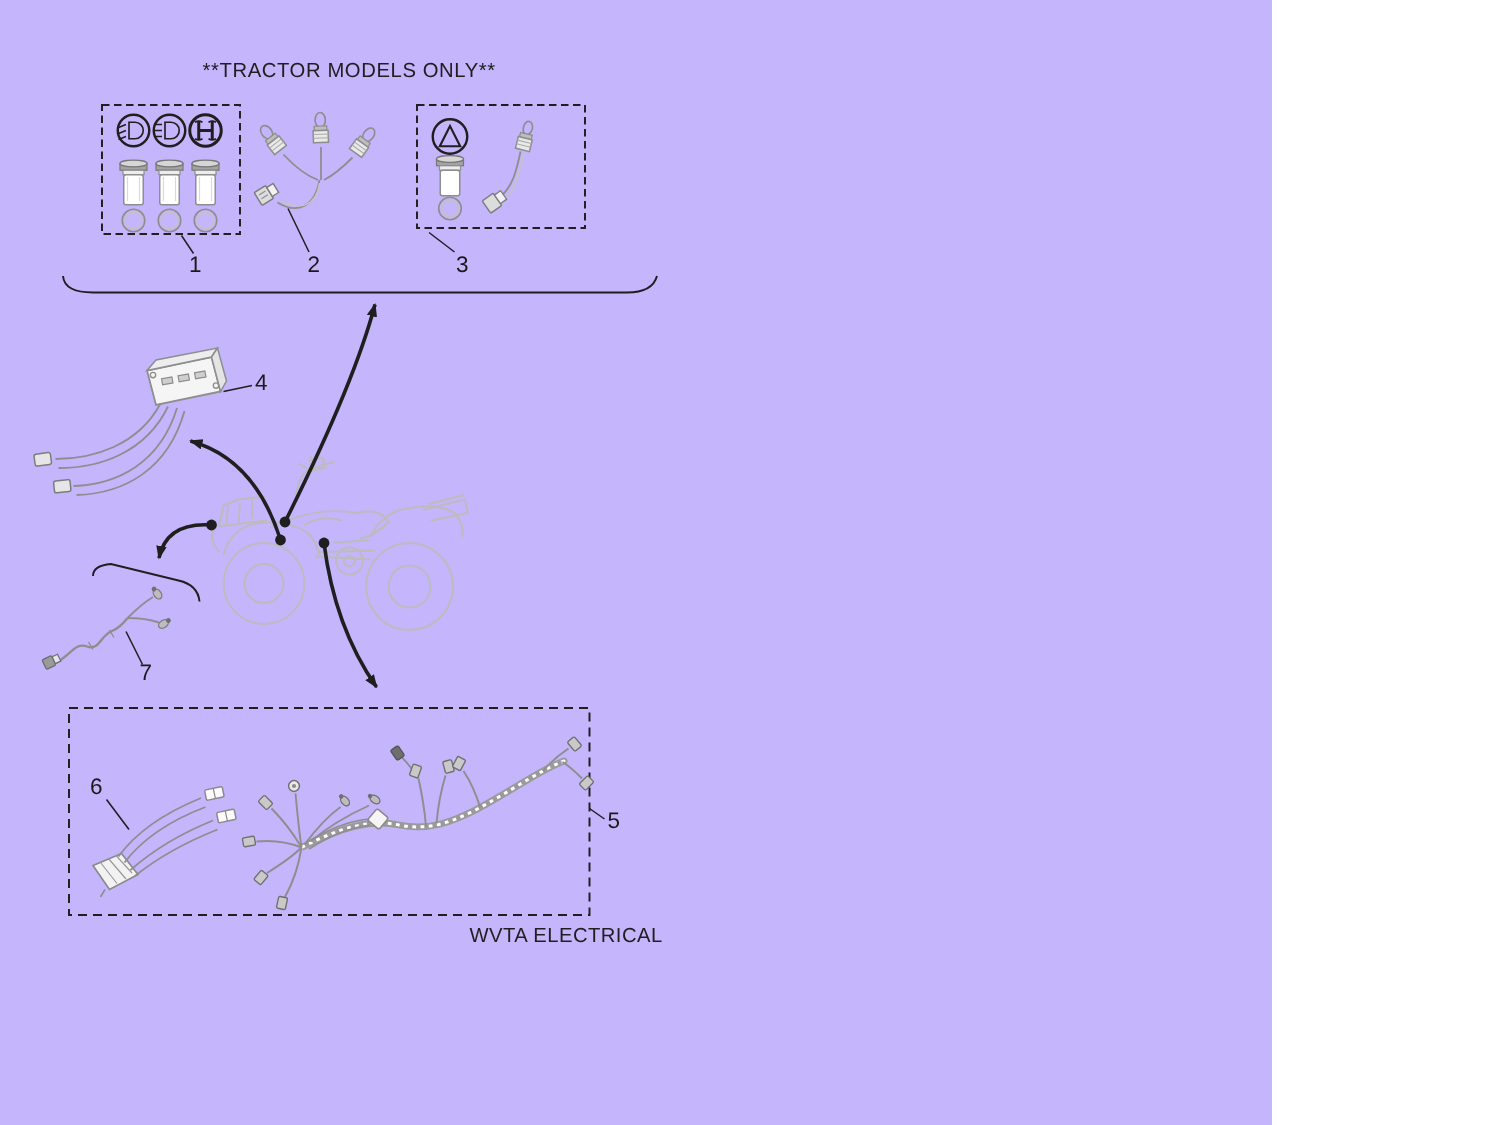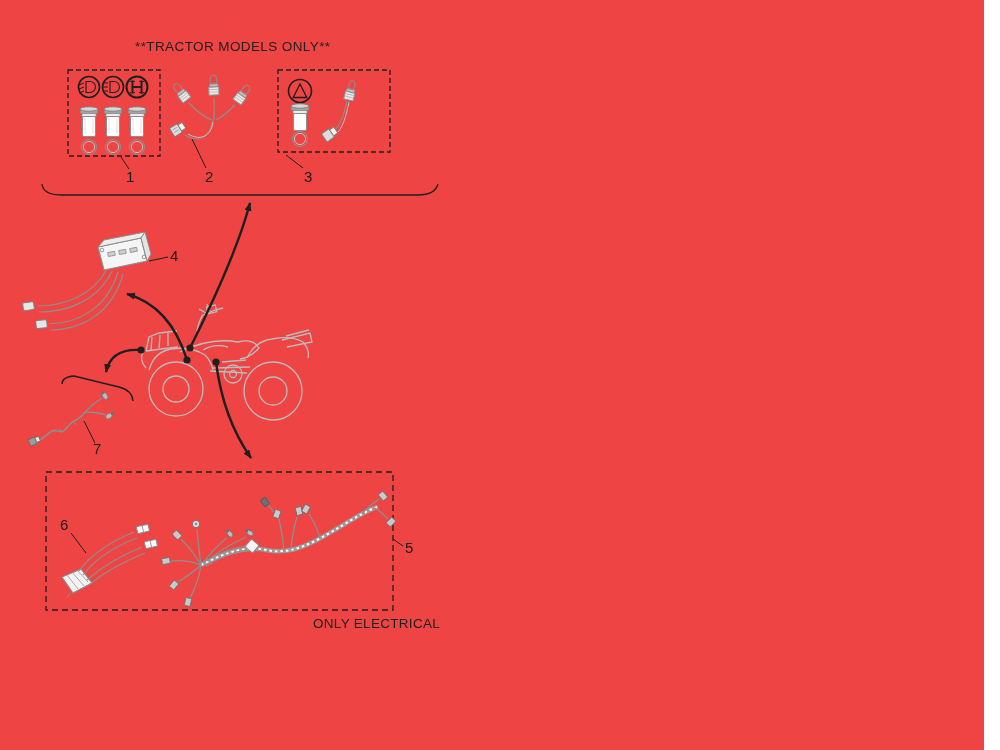--- a/index.html
+++ b/index.html
@@ -1,17 +1,17 @@
 <!DOCTYPE html>
 <html><head>
 <meta charset="utf-8">
 <style>
   html,body{margin:0;padding:0;background:#fff;}
   .canvas{
-    position:relative; width:984px; height:750px; background:#ef4444;
+    position:relative; width:848px; height:750px; background:#c4b5fd;
     font-family:"Liberation Sans", sans-serif; overflow:hidden;
   }
   .title{
     position:absolute; left:135px; top:39px;
     font-size:13.5px; letter-spacing:0.4px; color:#1f1f1f; white-space:nowrap;
   }
   .footer{
     position:absolute; left:313px; top:616px;
     font-size:13.5px; letter-spacing:0.3px; color:#1f1f1f; white-space:nowrap;
   }
@@ -335,14 +335,14 @@
   </svg>
 
   <span class="callout" style="left:126px; top:169px;">1</span>
   <span class="callout" style="left:205px; top:169px;">2</span>
   <span class="callout" style="left:304px; top:169px;">3</span>
   <span class="callout" style="left:170px; top:248px;">4</span>
   <span class="callout" style="left:405px; top:540px;">5</span>
   <span class="callout" style="left:60px; top:517px;">6</span>
   <span class="callout" style="left:93px; top:441px;">7</span>
 
-  <div class="footer">ONLY ELECTRICAL</div>
+  <div class="footer">WVTA ELECTRICAL</div>
 </div>
 
 </body></html>

